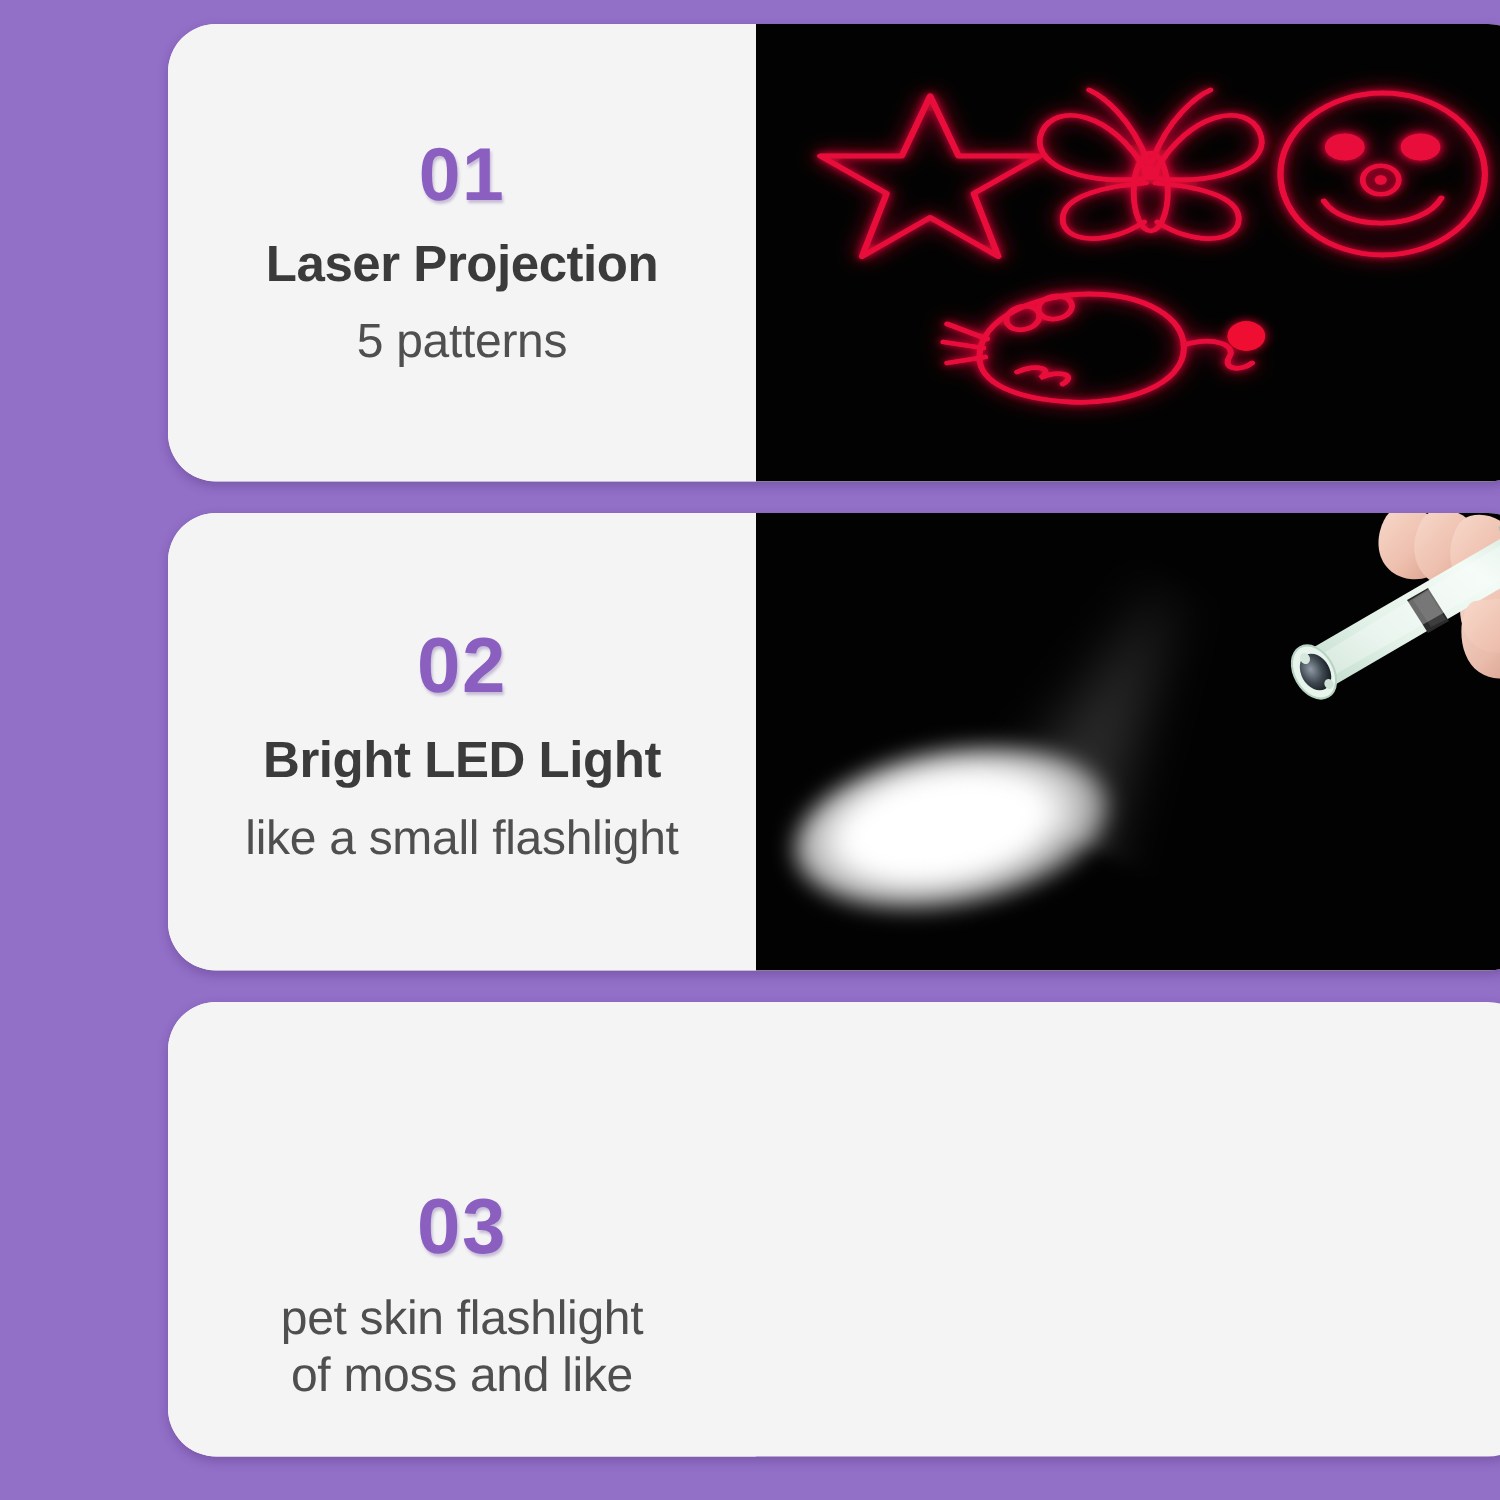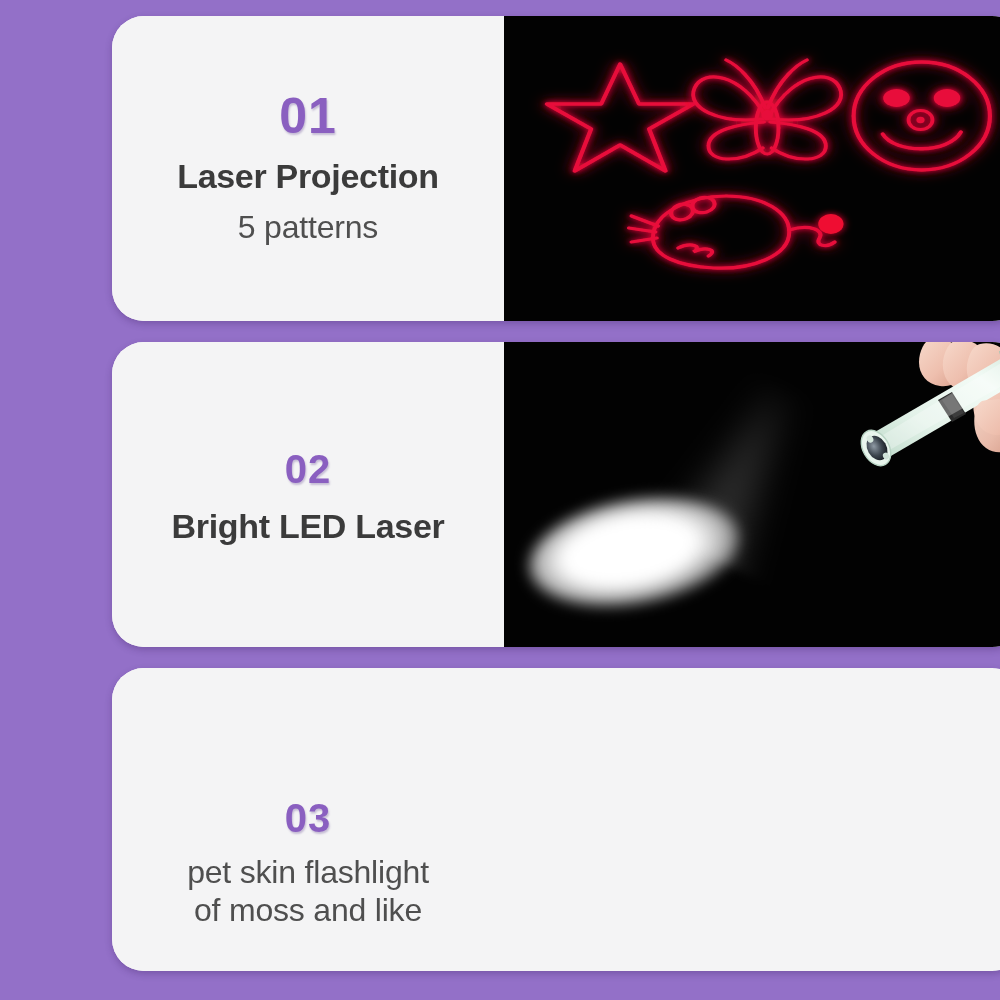--- a/index.html
+++ b/index.html
@@ -41,21 +41,21 @@
     flex: 0 0 392px;
     background: #f4f4f5;
     display: flex;
     flex-direction: column;
     align-items: center;
     justify-content: center;
     box-sizing: border-box;
     padding: 0 14px;
   }
   .num {
-    font-size: 40px;
+    font-size: 52px;
     font-weight: bold;
     color: #8a5fc0;
     letter-spacing: 1px;
     line-height: 1;
     text-shadow: 1px 2px 2px rgba(90, 60, 140, 0.30);
   }
   .title {
     font-size: 34px;
     font-weight: bold;
     color: #3b3b3b;
@@ -224,21 +224,22 @@
         <g filter="url(#glowsm)">
           <circle cx="259" cy="208" r="10" fill="#ef1030"></circle>
         </g>
       </svg>
     </div>
   </div>
 
   <div class="card" id="card-2">
     <div class="text-pane">
       <div class="num">02</div>
-      <div class="title">Bright LED Laser</div>
+      <div class="title">Bright LED Light</div>
+      <div class="subtitle">like a small flashlight</div>
     </div>
     <div class="img-pane">
       <div class="beam" id="beam-white"></div>
       <div class="pool" id="pool-white"></div>
 
       <svg class="device" id="device-led" viewBox="0 0 190 160">
         <defs>
           <linearGradient id="bodyG" x1="0" y1="1" x2="1" y2="0">
             <stop offset="0%" stop-color="#bcd9c8"></stop>
             <stop offset="35%" stop-color="#e3f2e9"></stop>

